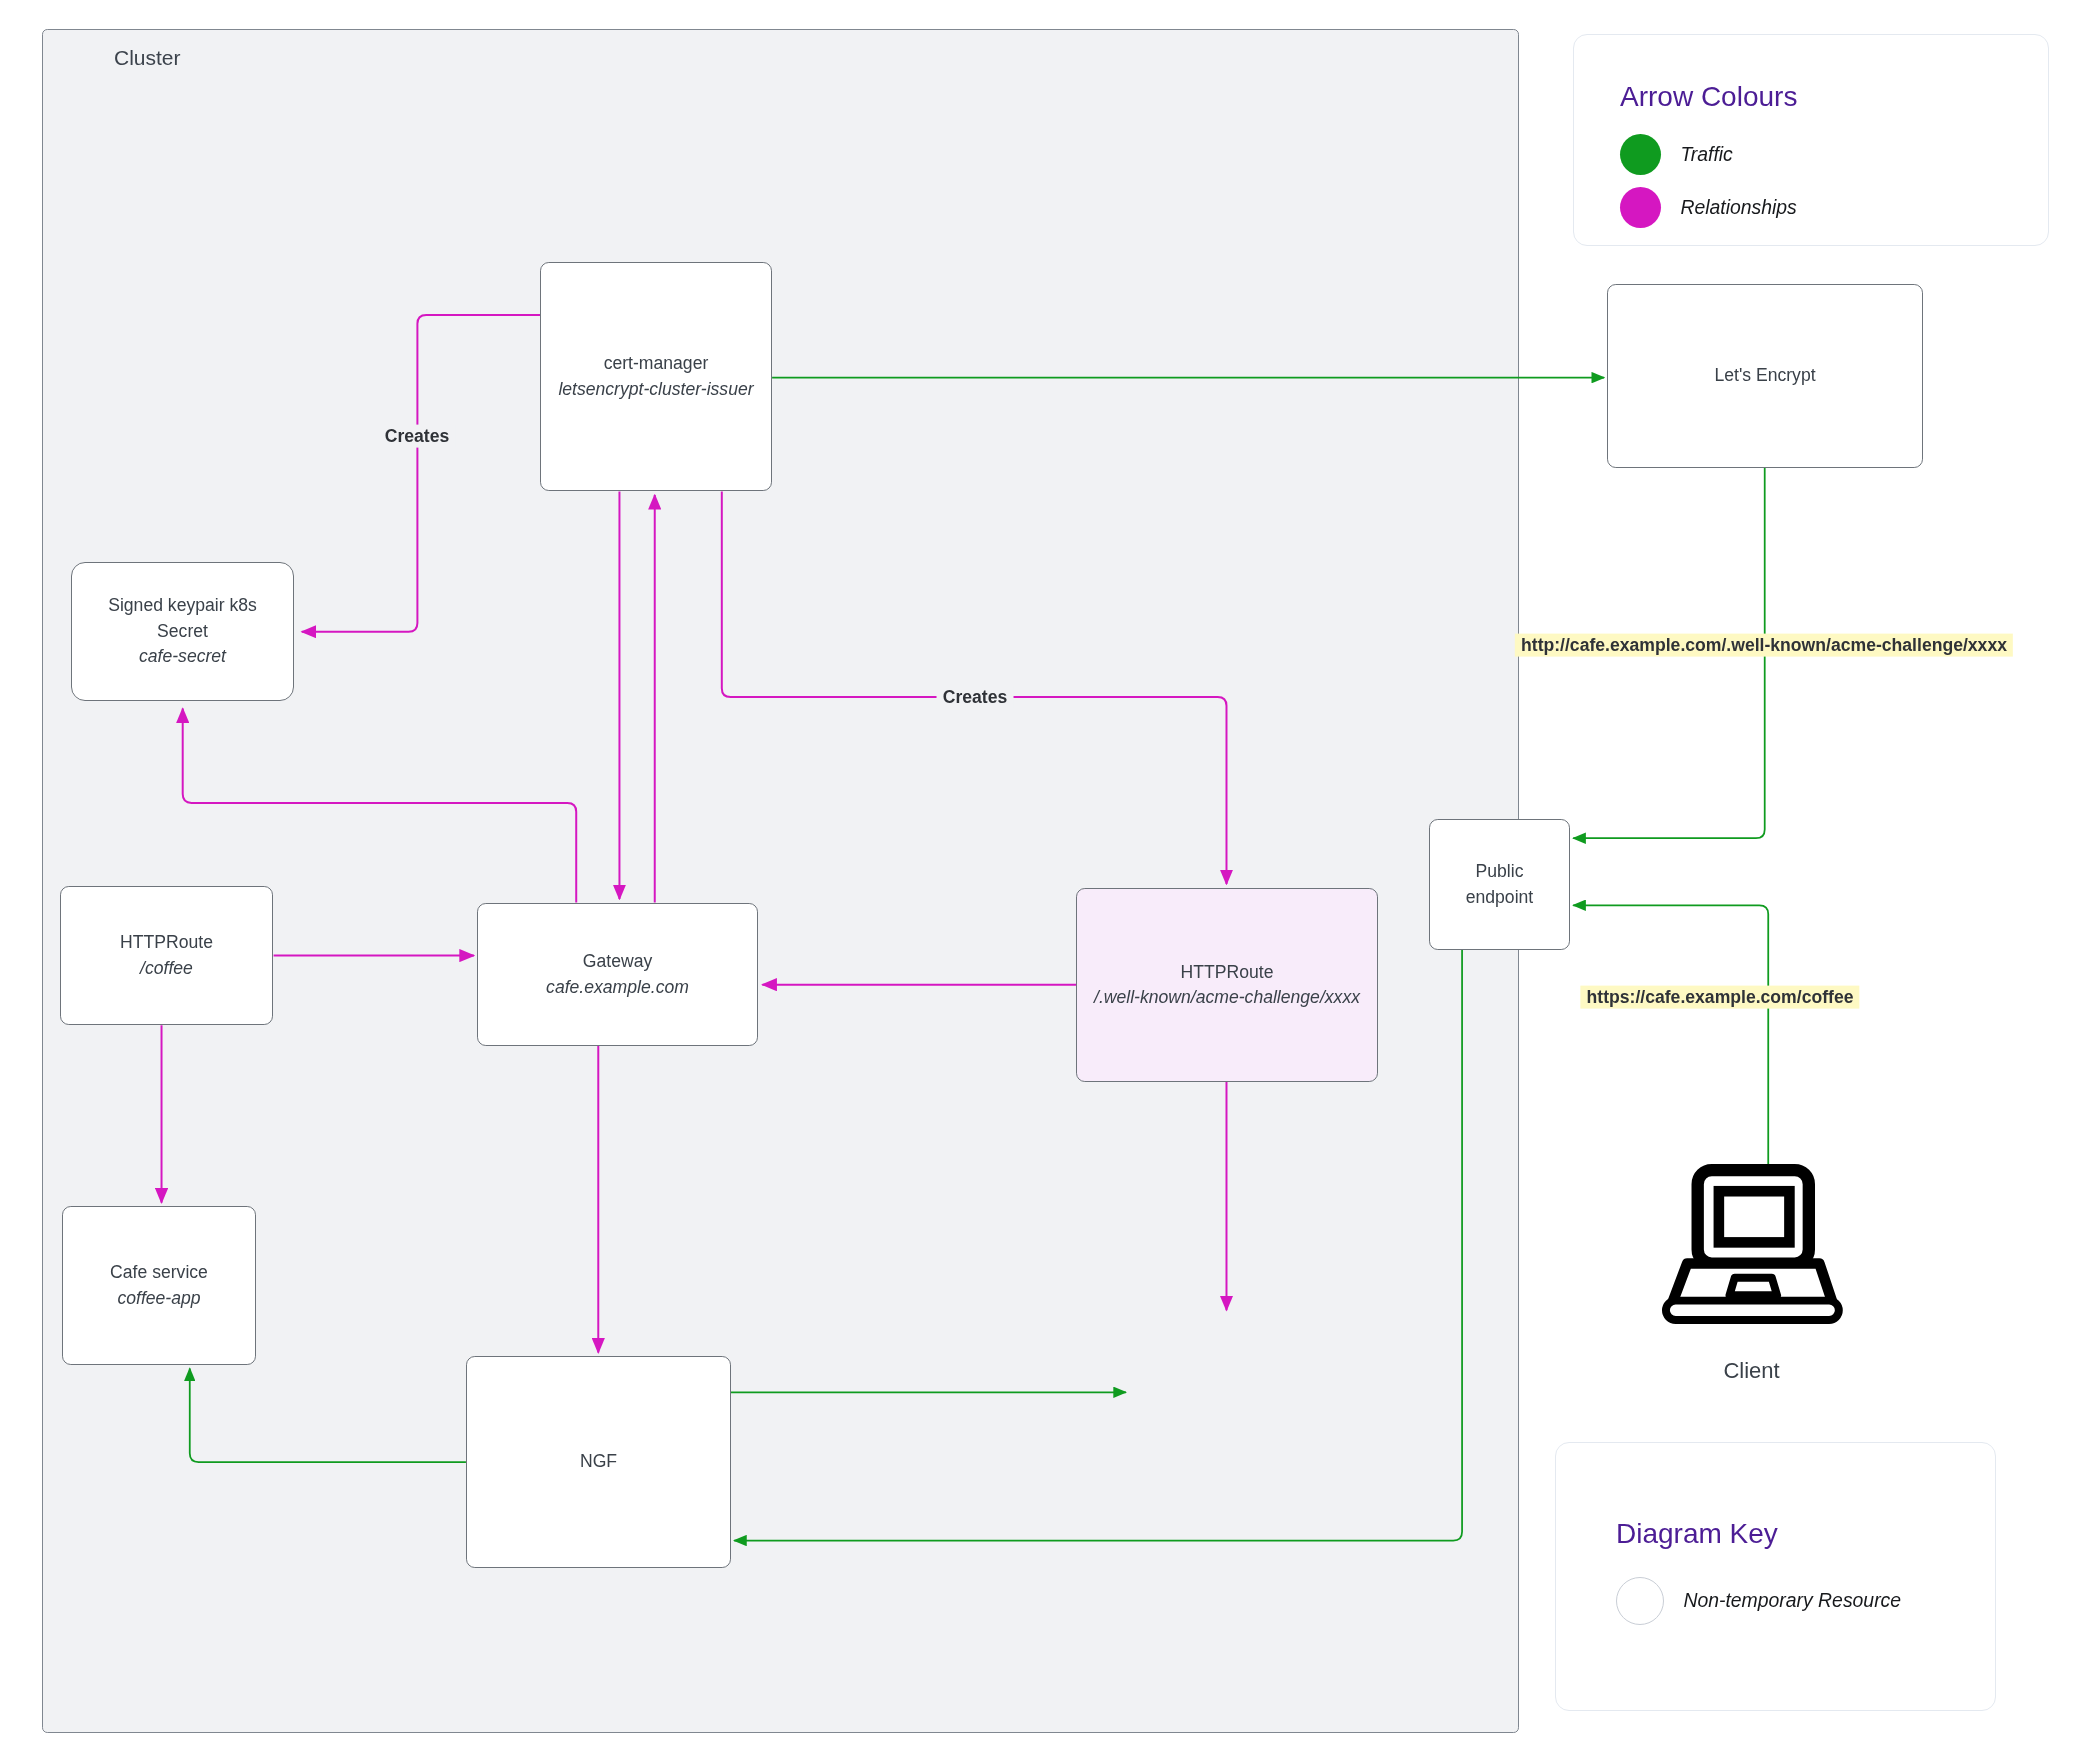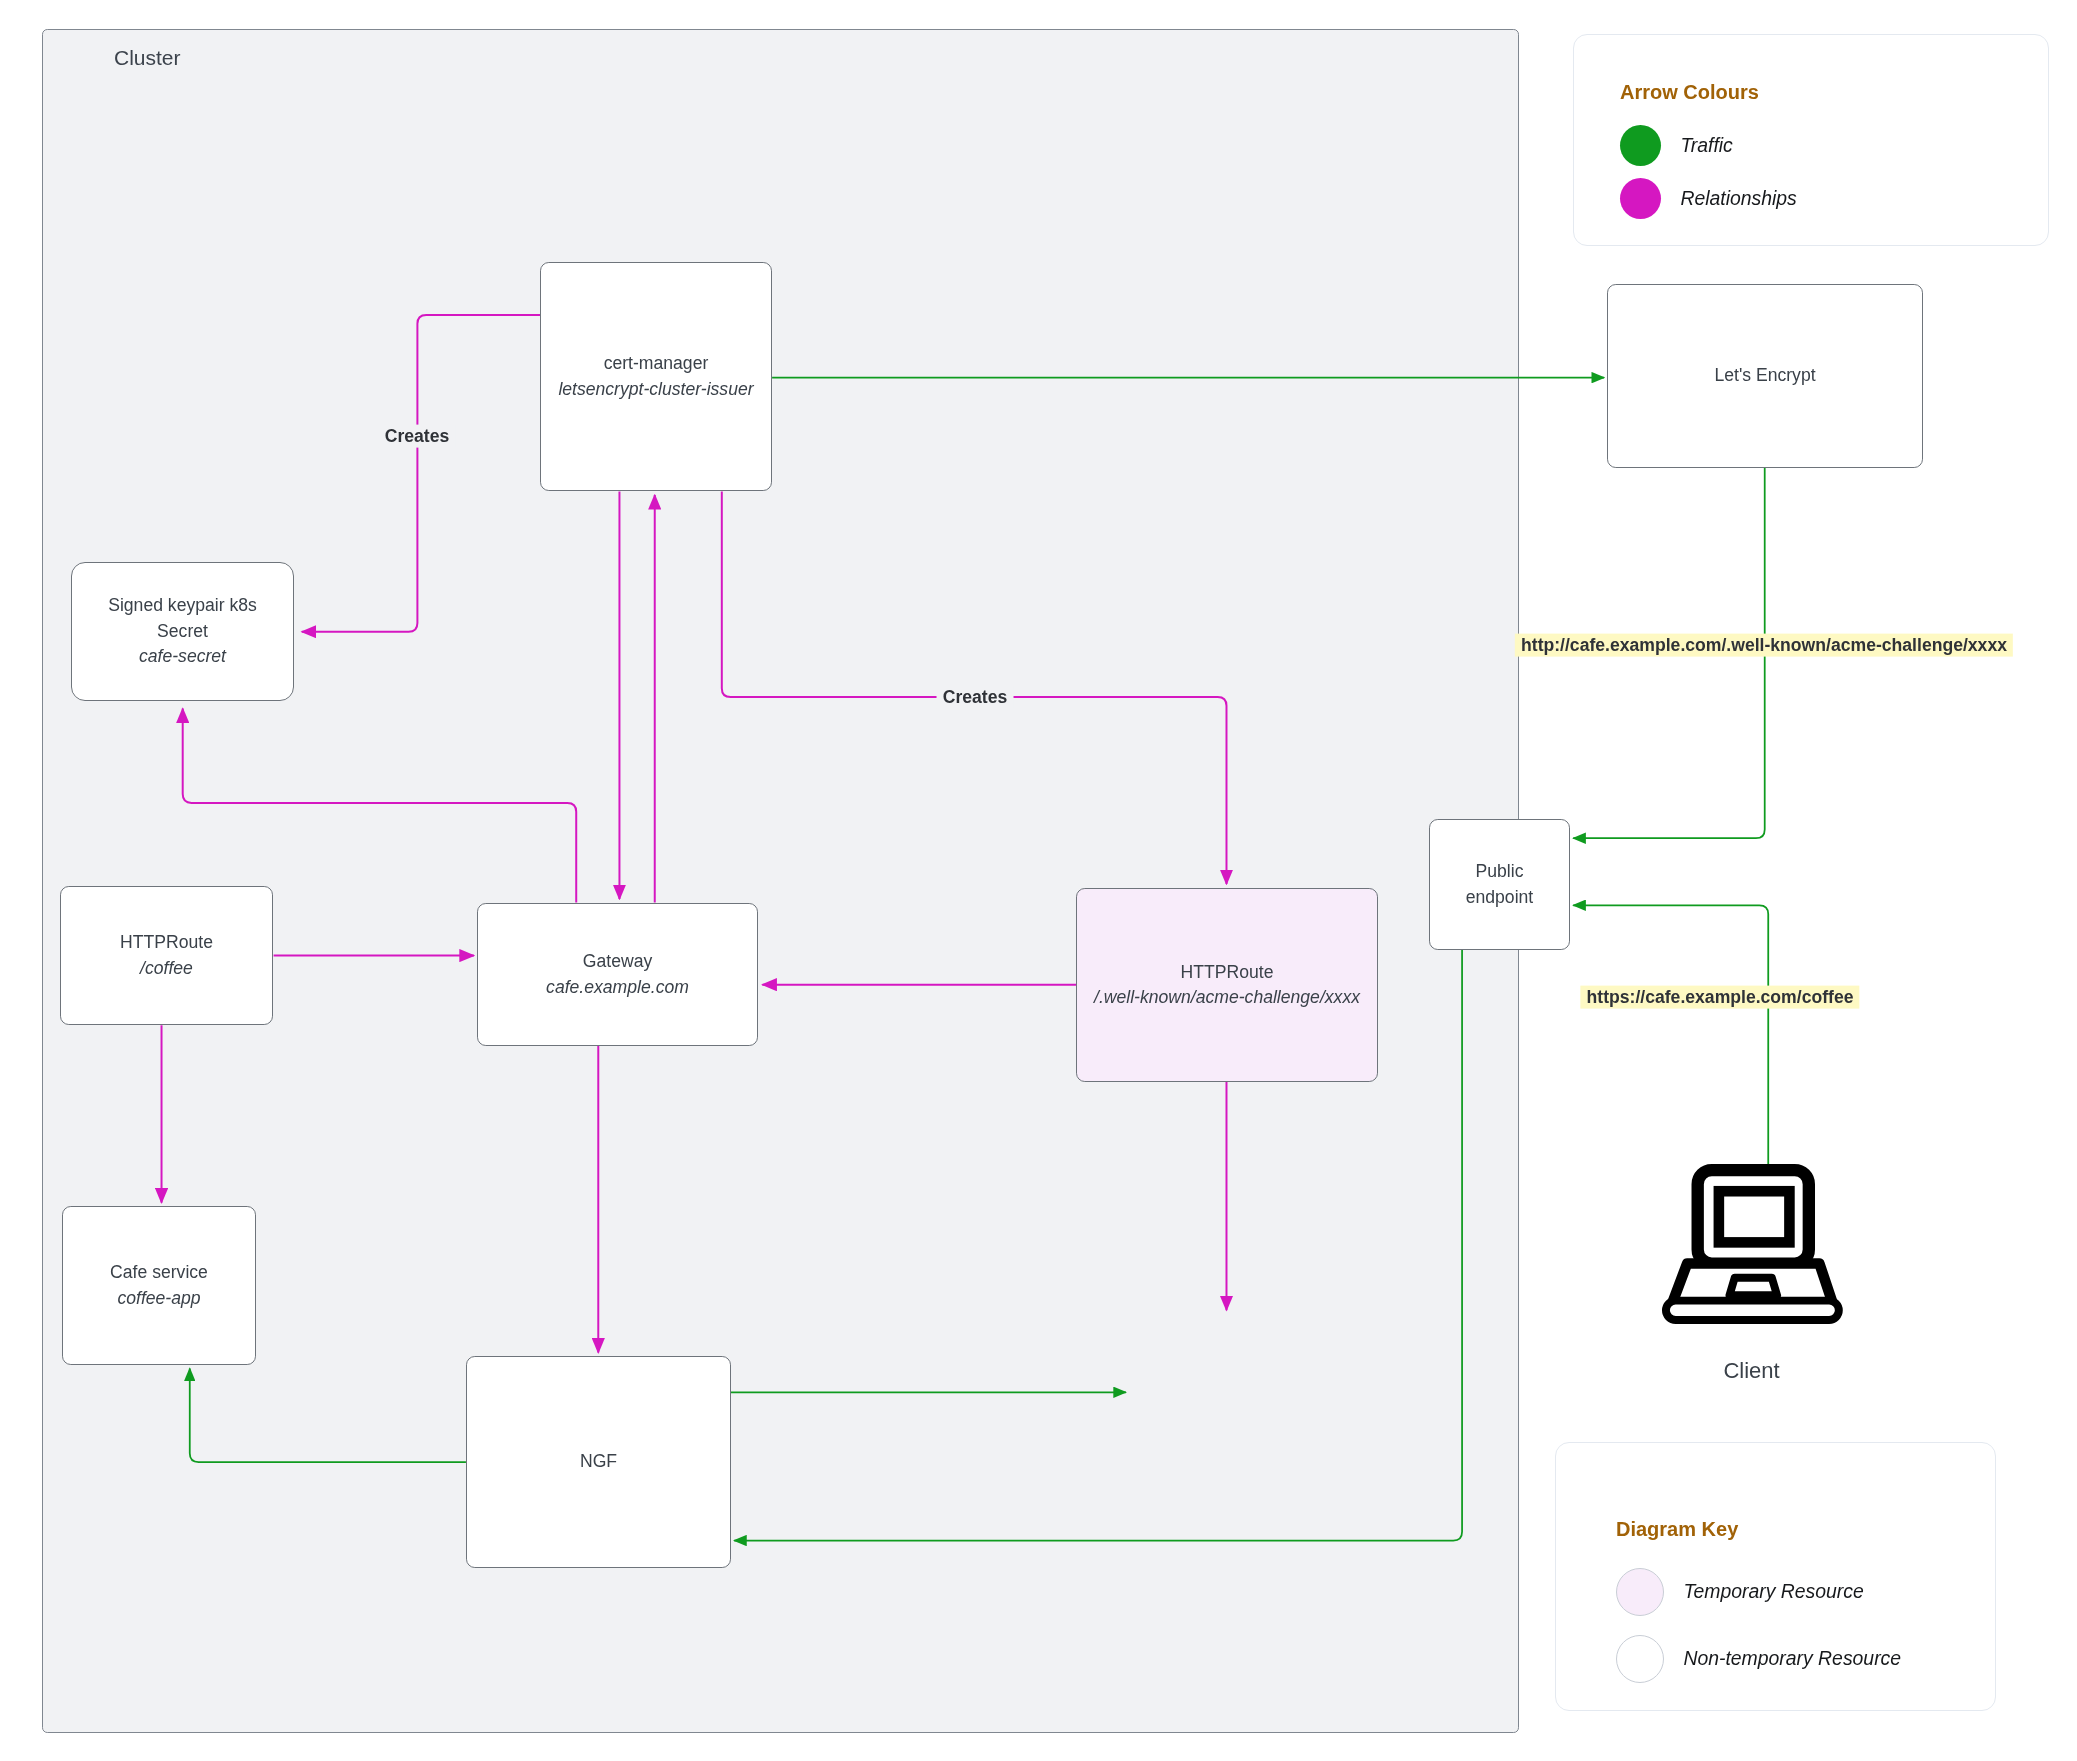--- a/index.html
+++ b/index.html
@@ -27,21 +27,21 @@
   .edge-label{
     position:absolute;transform:translate(-50%,-50%);font-weight:bold;font-size:17.6px;
     color:#2f3237;padding:0.9px 6.2px;white-space:nowrap;z-index:3;
   }
   .lbl-cluster{background:#f1f2f4;}
   .lbl-white{background:#fef9c3;}
   .card{
     position:absolute;background:#ffffff;border:1.8px solid #e4e9f0;border-radius:14px;
     box-sizing:border-box;z-index:3;
   }
-  .card .card-title{font-weight:bold;font-size:20px;color:#a16207;}
+  .card .card-title{font-weight:normal;font-size:28px;color:#4c1d95;}
   .legend-row{display:flex;align-items:center;gap:19.4px;}
   .swatch{border-radius:50%;flex:0 0 auto;}
   .swatch.round46{width:41px;height:41px;}
   .swatch.round54{width:48px;height:48px;border:0.9px solid #c9ced6;box-sizing:border-box;}
   .legend-row .legend-text{font-size:19.4px;color:#17191c;font-style:italic;}
   #arrow-colours{left:1573px;top:34px;width:476px;height:212px;padding:46px 0 0 46px;}
   #arrow-colours .card-title{margin-bottom:21px;}
   #arrow-colours .legend-row{margin-bottom:12.4px;}
   #diagram-key{left:1555px;top:1442px;width:441px;height:269px;padding:55px 0 0 60px;}
   #diagram-key .card-title{margin-bottom:26.5px;margin-top:20px;}
@@ -156,23 +156,19 @@
     </div>
     <div class="legend-row">
       <span class="swatch round46" style="background-color: rgb(213, 23, 193);"></span>
       <span class="legend-text">Relationships</span>
     </div>
   </div>
 
   <div class="card" id="diagram-key">
     <div class="card-title">Diagram Key</div>
     <div class="legend-row">
-      <span class="swatch round54" style="background-color: rgb(248, 236, 250);"></span>
-      <span class="legend-text">Temporary Resource</span>
-    </div>
-    <div class="legend-row">
       <span class="swatch round54" style="background-color: rgb(255, 255, 255);"></span>
       <span class="legend-text">Non-temporary Resource</span>
     </div>
   </div>
 
 </div>
 
 
 </body></html>

